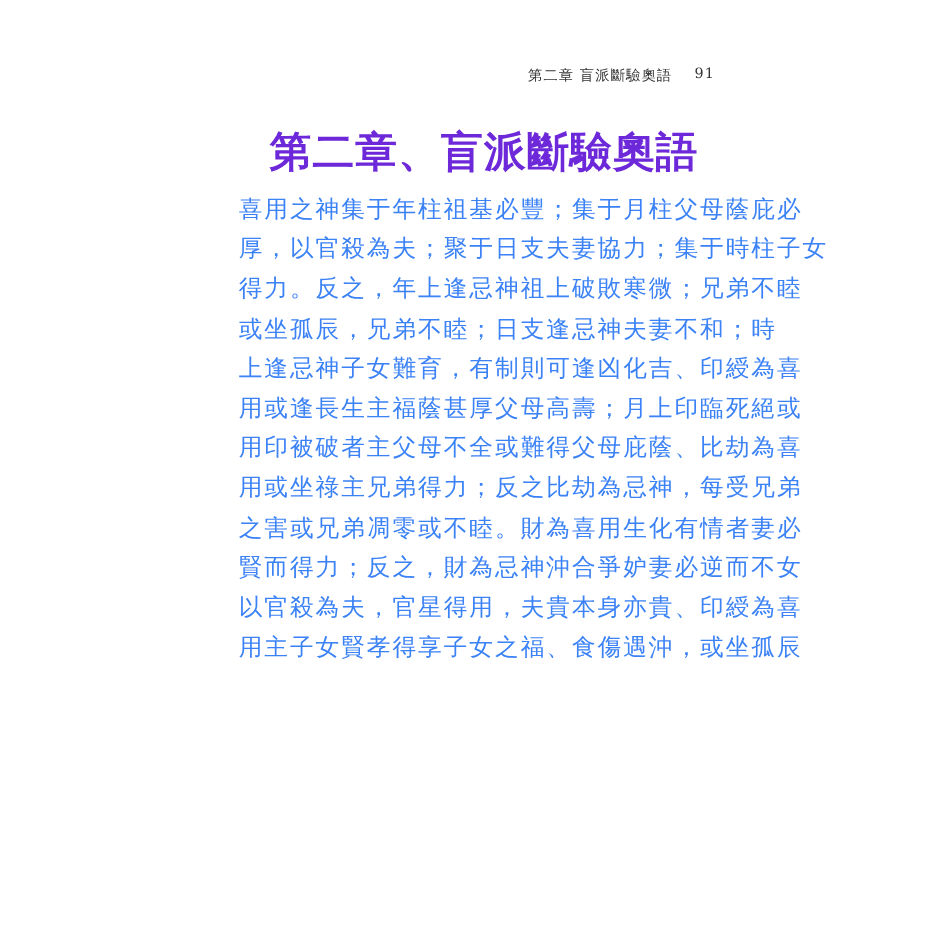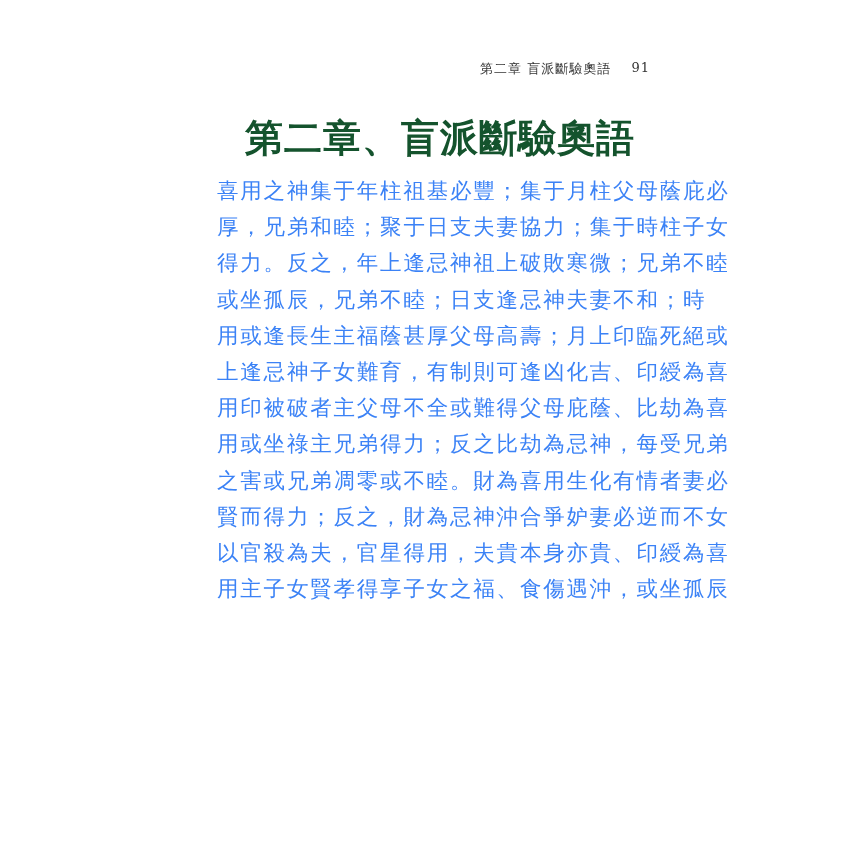--- a/index.html
+++ b/index.html
@@ -28,21 +28,21 @@
       letter-spacing: 1px;
     }
     .chapter-title {
       position: absolute;
       top: 115px;
       left: 245px;
       width: 380px;
       font-family: "DejaVu Serif", serif;
       font-weight: bold;
       font-size: 38px;
-      color: #14532d;
+      color: #6d28d9;
       letter-spacing: 1px;
       white-space: nowrap;
       line-height: 46px;
     }
     .body-text {
       position: absolute;
       top: 173px;
       left: 217px;
       width: 425px;
     }
@@ -60,24 +60,24 @@
 
 <div class="running-header">
   <span>第二章 盲派斷驗奧語</span>
   <span>91</span>
 </div>
 
 <div class="chapter-title">第二章、盲派斷驗奧語</div>
 
 <div class="body-text">
   <div class="line">喜用之神集于年柱祖基必豐；集于月柱父母蔭庇必</div>
-  <div class="line">厚，兄弟和睦；聚于日支夫妻協力；集于時柱子女</div>
+  <div class="line">厚，以官殺為夫；聚于日支夫妻協力；集于時柱子女</div>
   <div class="line">得力。反之，年上逢忌神祖上破敗寒微；兄弟不睦</div>
   <div class="line">或坐孤辰，兄弟不睦；日支逢忌神夫妻不和；時</div>
+  <div class="line">上逢忌神子女難育，有制則可逢凶化吉、印綬為喜</div>
   <div class="line">用或逢長生主福蔭甚厚父母高壽；月上印臨死絕或</div>
-  <div class="line">上逢忌神子女難育，有制則可逢凶化吉、印綬為喜</div>
   <div class="line">用印被破者主父母不全或難得父母庇蔭、比劫為喜</div>
   <div class="line">用或坐祿主兄弟得力；反之比劫為忌神，每受兄弟</div>
   <div class="line">之害或兄弟凋零或不睦。財為喜用生化有情者妻必</div>
   <div class="line">賢而得力；反之，財為忌神沖合爭妒妻必逆而不女</div>
   <div class="line">以官殺為夫，官星得用，夫貴本身亦貴、印綬為喜</div>
   <div class="line">用主子女賢孝得享子女之福、食傷遇沖，或坐孤辰</div>
 </div>
 
 </body></html>

